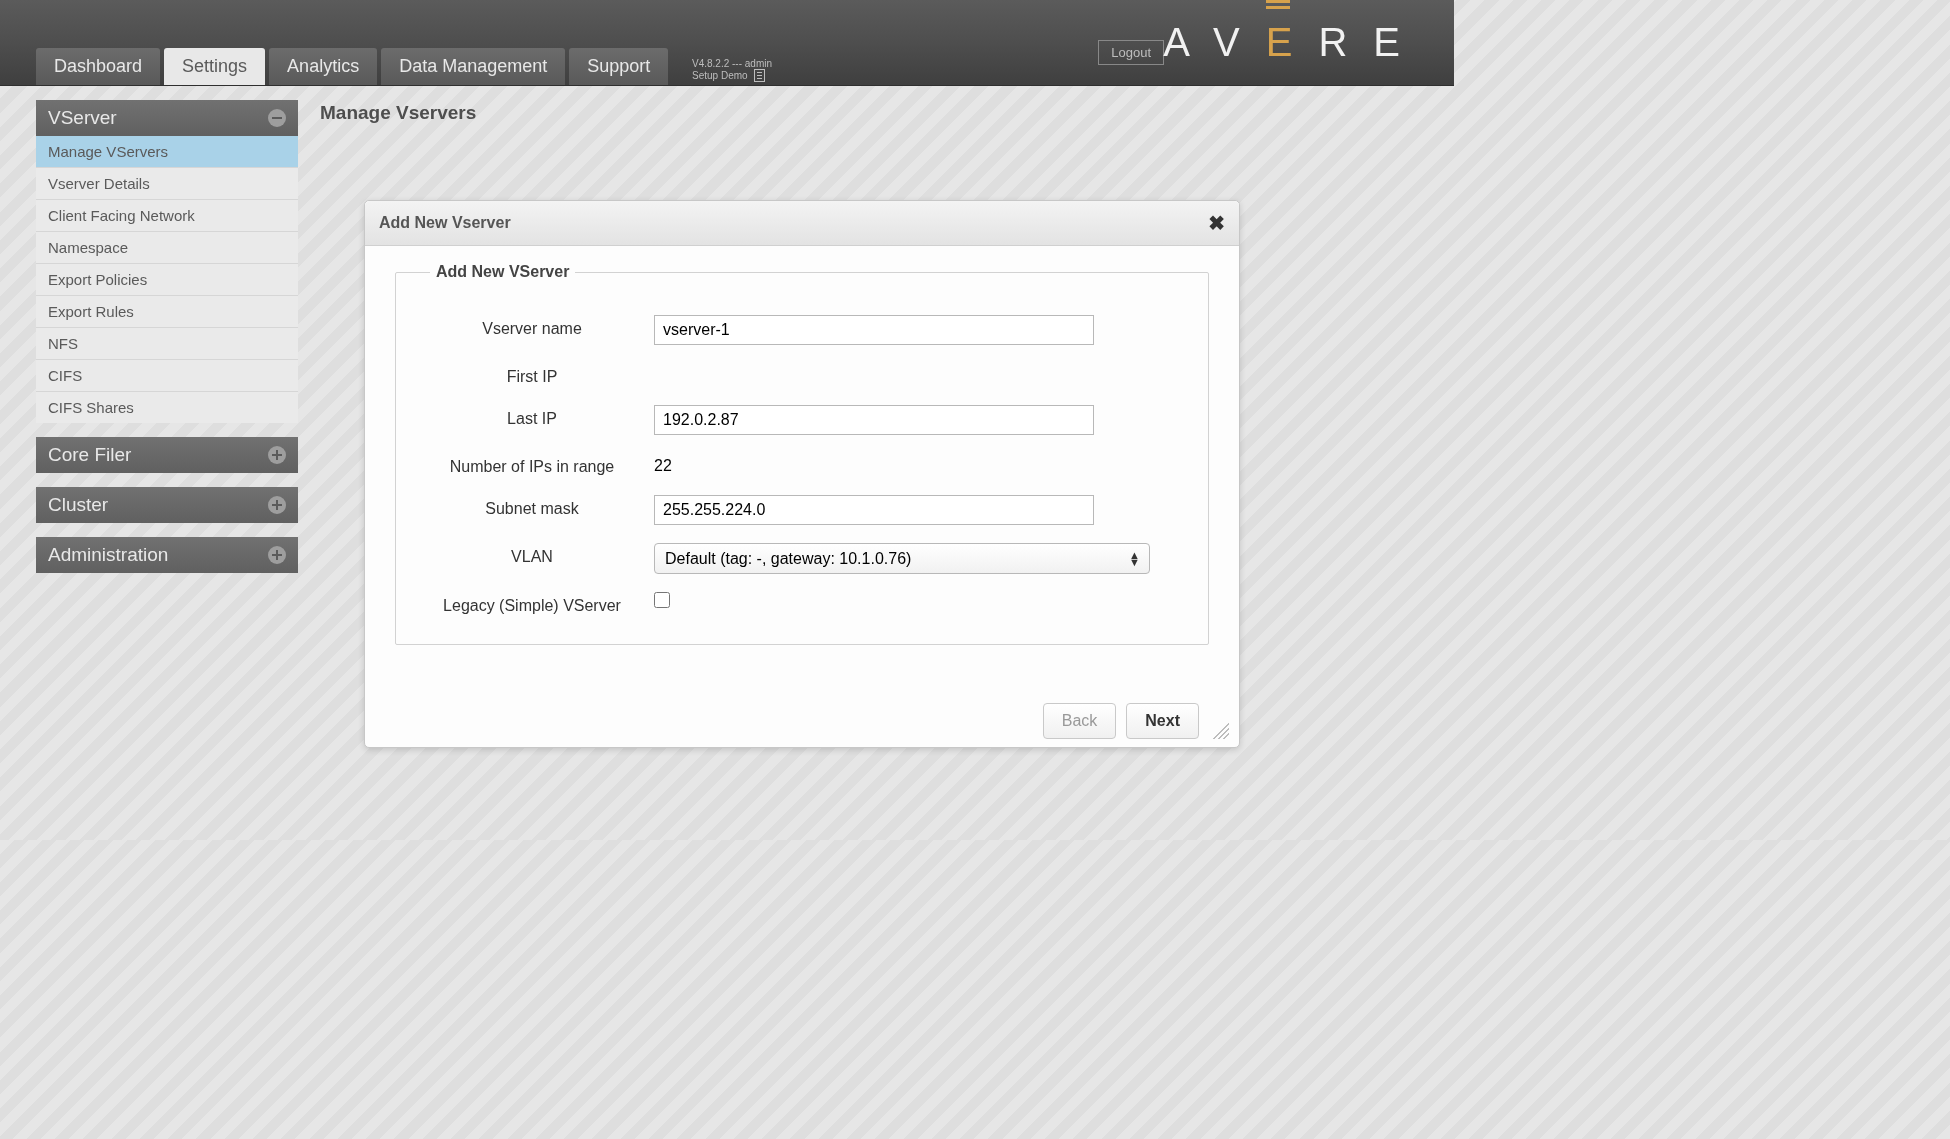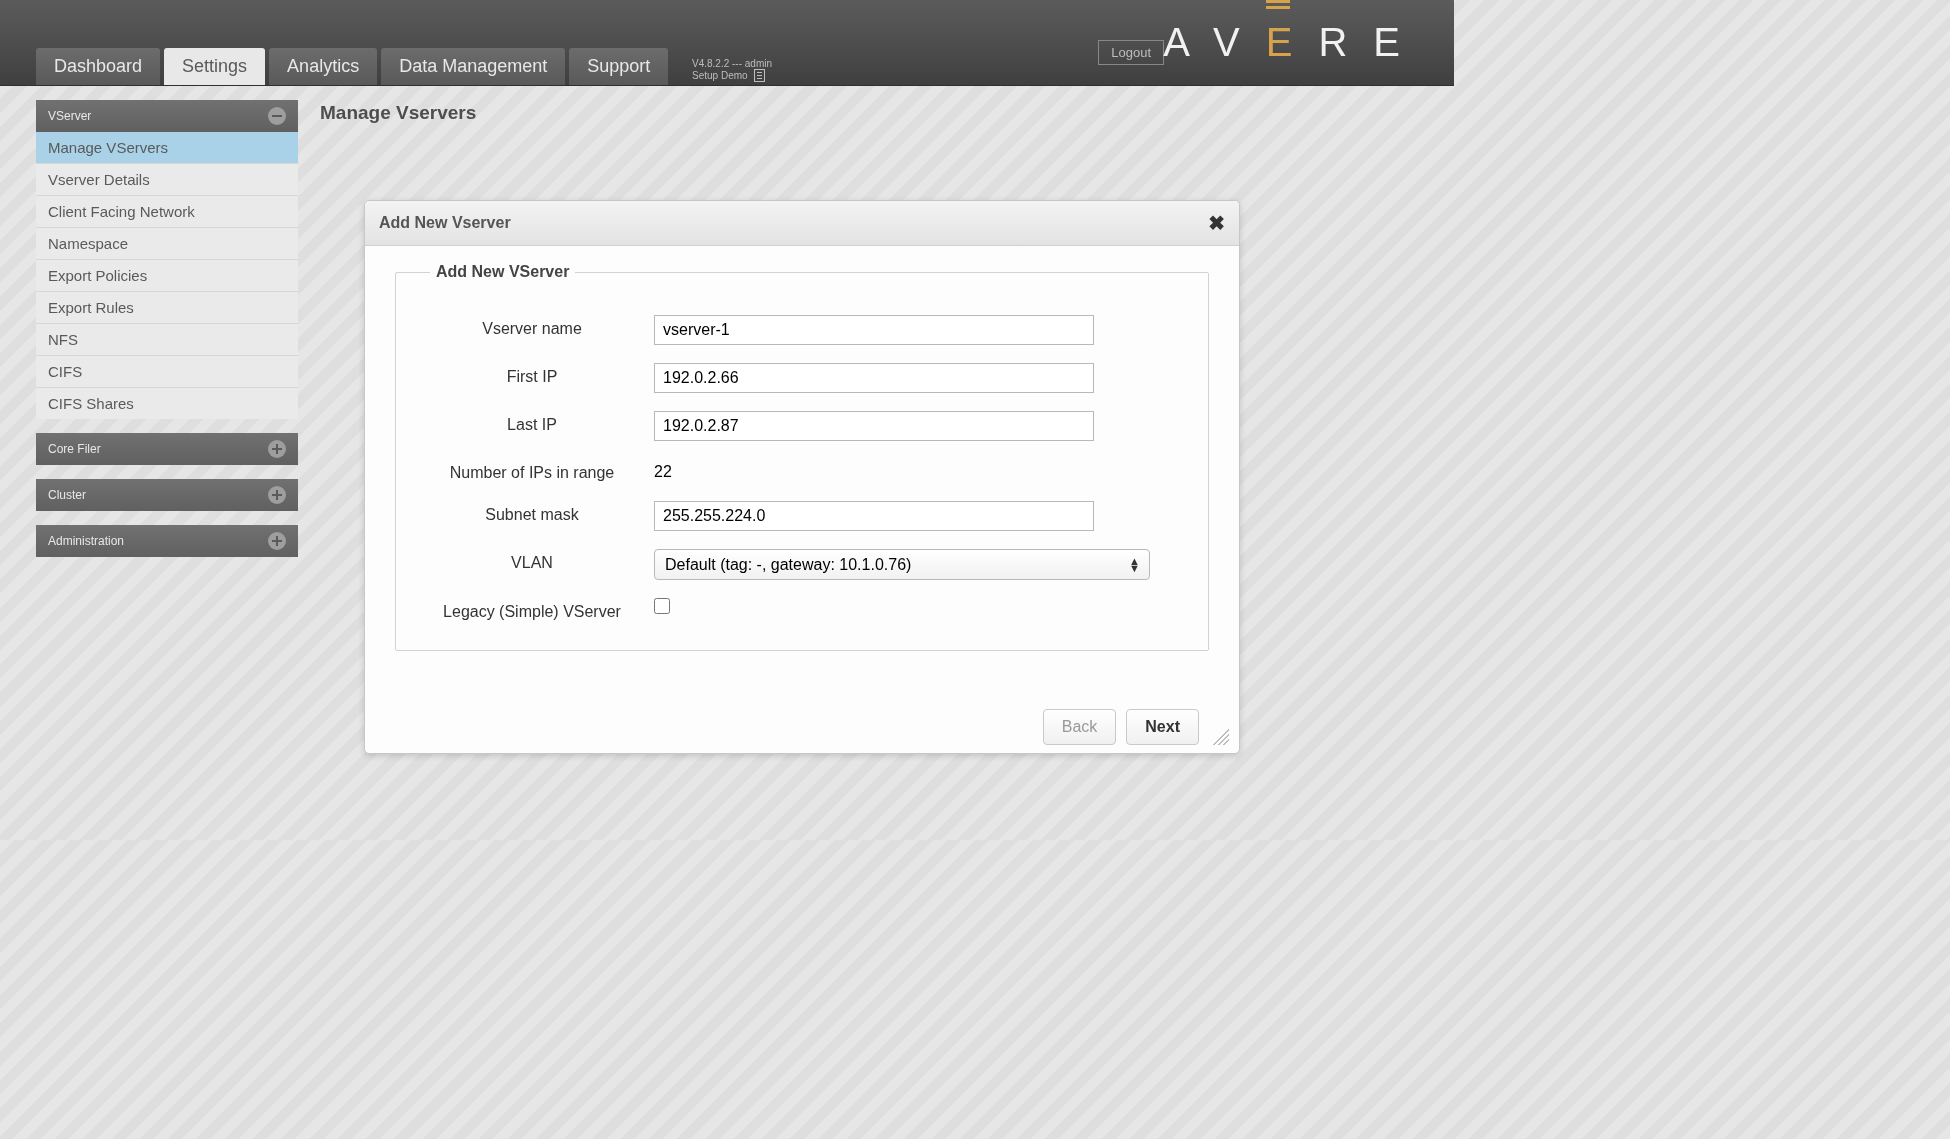--- a/index.html
+++ b/index.html
@@ -84,21 +84,21 @@
 }
 .sysinfo .line2 { display: flex; align-items: center; gap:6px;}
 .doc-icon { width:11px; height:13px; border:1px solid #bdbdbd; display:inline-block; position:relative;}
 .doc-icon::after { content:''; position:absolute; left:2px; top:2px; right:2px; height:1px; background:#bdbdbd; box-shadow:0 3px 0 #bdbdbd, 0 6px 0 #bdbdbd;}
 .content { display: flex; padding: 14px 0 0 36px; gap: 20px; }
 .sidebar { width: 262px; }
 .side-section-header {
   background: linear-gradient(#717171, #606060);
   color: #e8e8e8;
   padding: 7px 12px;
-  font-size: 12px;
+  font-size: 19px;
   display: flex;
   justify-content: space-between;
   align-items: center;
   cursor: pointer;
   margin-top: 0;
 }
 .side-section-header + .side-items { margin-bottom: 14px; }
 .side-section-header.collapsed { margin-bottom: 14px; }
 .circ-icon {
   width: 18px; height:18px; border-radius:50%; background:#9e9e9e; position:relative; display:inline-block;
@@ -289,21 +289,20 @@
     <div class="fieldset">
       <span class="legend">Add New VServer</span>
 
       <div class="form-row">
         <div class="form-label">Vserver name</div>
         <div class="form-value"><input class="t-input" type="text" value="vserver-1" style=""></div>
       </div>
 
       <div class="form-row">
         <div class="form-label">First IP</div>
-        <div class="form-value"><input class="t-input" type="text" value="192.0.2.66" style=""></div>
       </div>
 
       <div class="form-row">
         <div class="form-label">Last IP</div>
         <div class="form-value"><input class="t-input" type="text" value="192.0.2.87" style=""></div>
       </div>
 
       <div class="form-row">
         <div class="form-label">Number of IPs in range</div>
         <div class="form-value"><span class="static-val">22</span></div>

